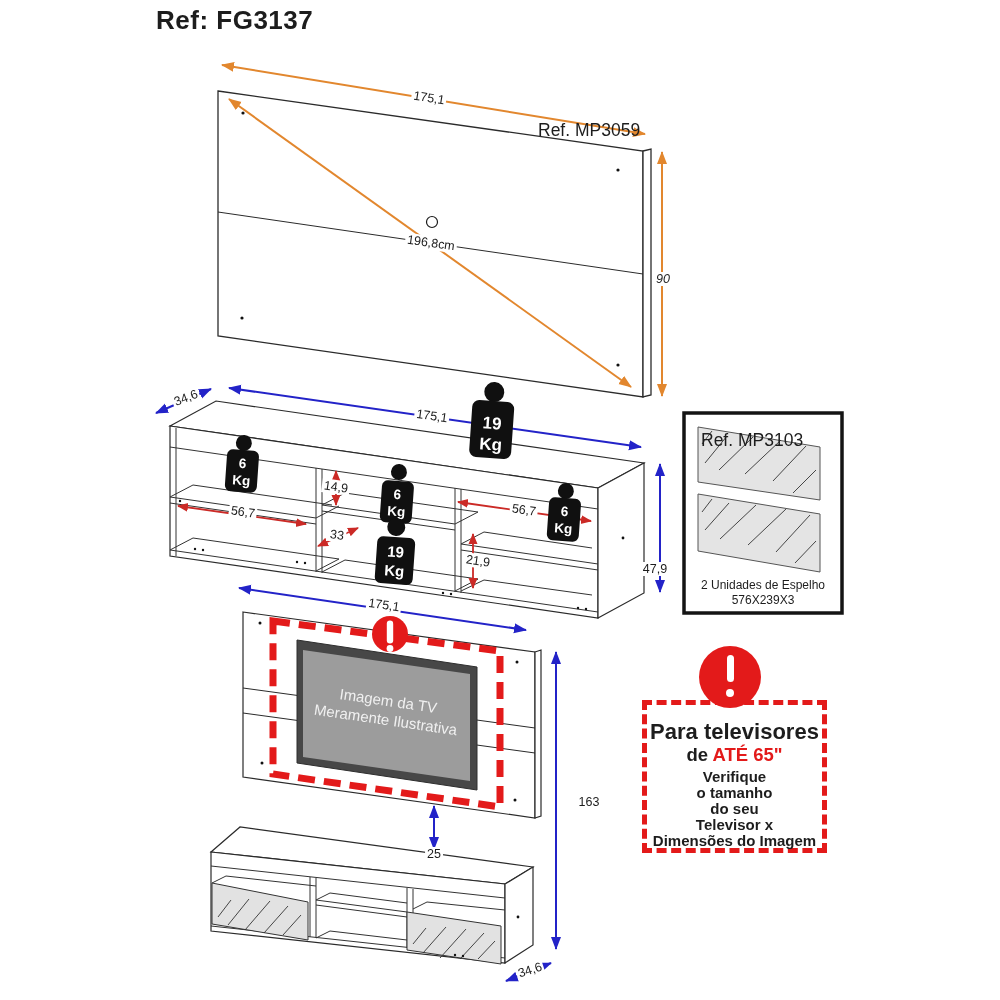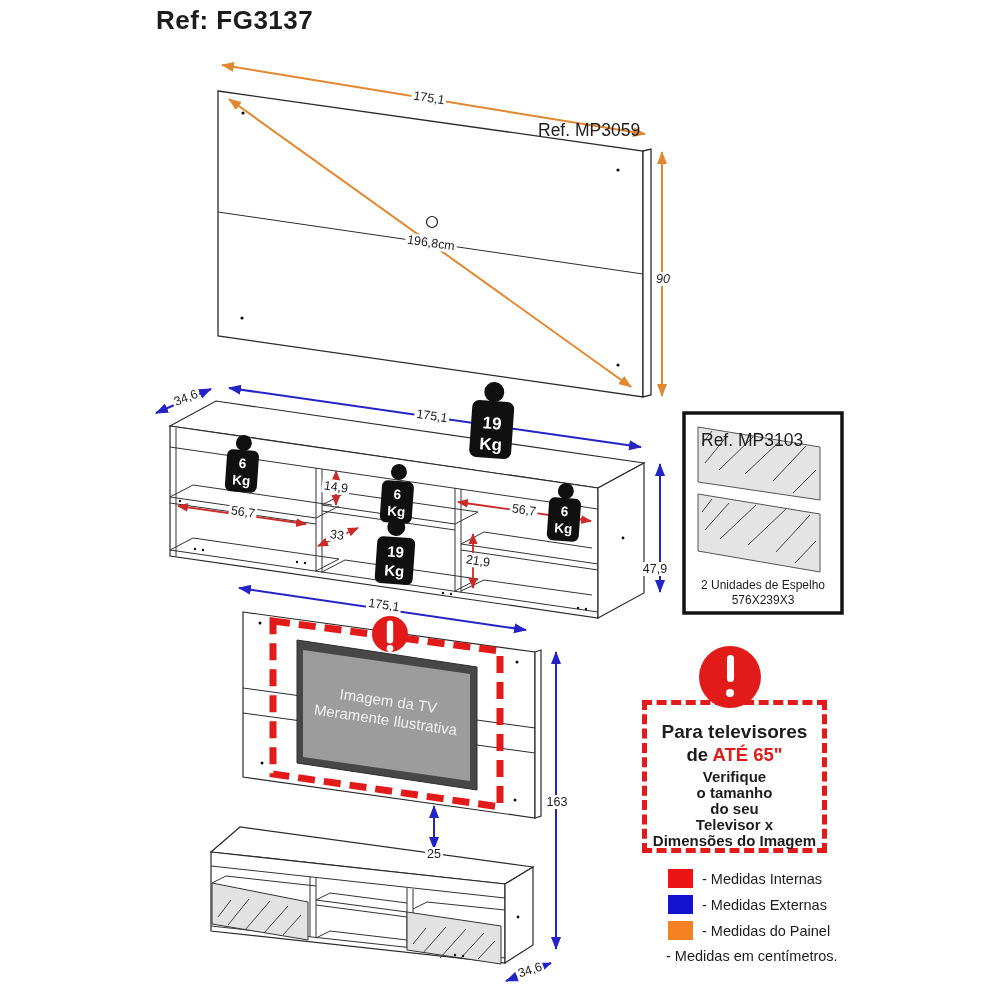--- a/index.html
+++ b/index.html
@@ -15,21 +15,21 @@
   .tvlabel{position:absolute;left:387px;top:710px;transform:translate(-50%,-50%) rotate(8.3deg);
        text-align:center;color:#f0f0f0;font-size:15px;line-height:19px;white-space:nowrap;}
   .kit-text{position:absolute;left:684px;top:578px;width:158px;text-align:center;
        font-size:12px;line-height:15px;}
   .warn-dash{position:absolute;left:642px;top:700px;width:175px;height:143px;
        border:5px dashed #e31a1a;text-align:center;}
   .warn-circle{position:absolute;left:699px;top:646px;width:62px;height:62px;border-radius:50%;}
   .warn-bar{position:absolute;left:27.5px;top:9px;width:7px;height:27px;border-radius:3.5px;background:#fff;}
   .warn-dot{position:absolute;left:27px;top:43px;width:8px;height:8px;border-radius:50%;background:#fff;}
   .warn-text{margin-top:15px;}
-  .warn-l1{font-size:19px;font-weight:bold;line-height:23px;}
+  .warn-l1{font-size:22px;font-weight:bold;line-height:23px;}
   .warn-l2{font-size:18.5px;font-weight:bold;line-height:23px;margin-bottom:3px;}
   .warn-s{font-size:15px;font-weight:bold;line-height:16px;}
   .legend{position:absolute;left:668px;top:869px;}
   .leg-row{display:flex;align-items:center;margin-bottom:7px;}
   .leg-sw{width:25px;height:19px;margin-right:9px;}
   .leg-lb{font-size:14.5px;white-space:nowrap;}
   .leg-note{font-size:14.5px;margin-top:8px;margin-left:-2px;white-space:nowrap;}
 </style>
 </head>
 <body>
@@ -266,21 +266,21 @@
   <span class="lbl" style="left:186px;top:398px;--r:-21deg;">34,6</span>
   <span class="lbl" style="left:432px;top:416px;--r:8deg;">175,1</span>
   <span class="lbl" style="left:655px;top:528px;margin-top:41px;">47,9</span>
   <span class="lbl" style="left:243px;top:512px;--r:8deg;">56,7</span>
   <span class="lbl" style="left:336px;top:487px;--r:8deg;">14,9</span>
   <span class="lbl" style="left:337px;top:535px;--r:8deg;">33</span>
   <span class="lbl" style="left:524px;top:510px;--r:8deg;">56,7</span>
   <span class="lbl" style="left:478px;top:561px;--r:8deg;">21,9</span>
 
   <span class="lbl" style="left:384px;top:605px;--r:8deg;">175,1</span>
-  <span class="lbl" style="left:557px;top:802px;">163</span>
+  <span class="lbl" style="left:589px;top:802px;">163</span>
   <span class="lbl" style="left:434px;top:854px;">25</span>
   <span class="lbl" style="left:530px;top:970px;--r:-18deg;">34,6</span>
 
   <div class="tvlabel">
     <div>Imagem da TV</div>
     <div>Meramente Ilustrativa</div>
   </div>
 
   <div class="kit-text">
     <div>2 Unidades de Espelho</div>
@@ -296,29 +296,14 @@
       <div class="warn-s">do seu</div>
       <div class="warn-s">Televisor x</div>
       <div class="warn-s">Dimensões do Imagem</div>
     </div>
   </div>
   <div class="warn-circle" style="background-color: rgb(227, 26, 26);">
     <div class="warn-bar"></div>
     <div class="warn-dot"></div>
   </div>
 
-  <div class="legend">
-    <div class="leg-row">
-      <div class="leg-sw" style="background-color: rgb(236, 21, 21);"></div>
-      <div class="leg-lb">- Medidas Internas</div>
-    </div>
-    <div class="leg-row">
-      <div class="leg-sw" style="background-color: rgb(20, 20, 208);"></div>
-      <div class="leg-lb">- Medidas Externas</div>
-    </div>
-    <div class="leg-row">
-      <div class="leg-sw" style="background-color: rgb(245, 130, 32);"></div>
-      <div class="leg-lb">- Medidas do Painel</div>
-    </div>
-    <div class="leg-note">- Medidas em centímetros.</div>
-  </div>
 
 </div>
 
 </body></html>

